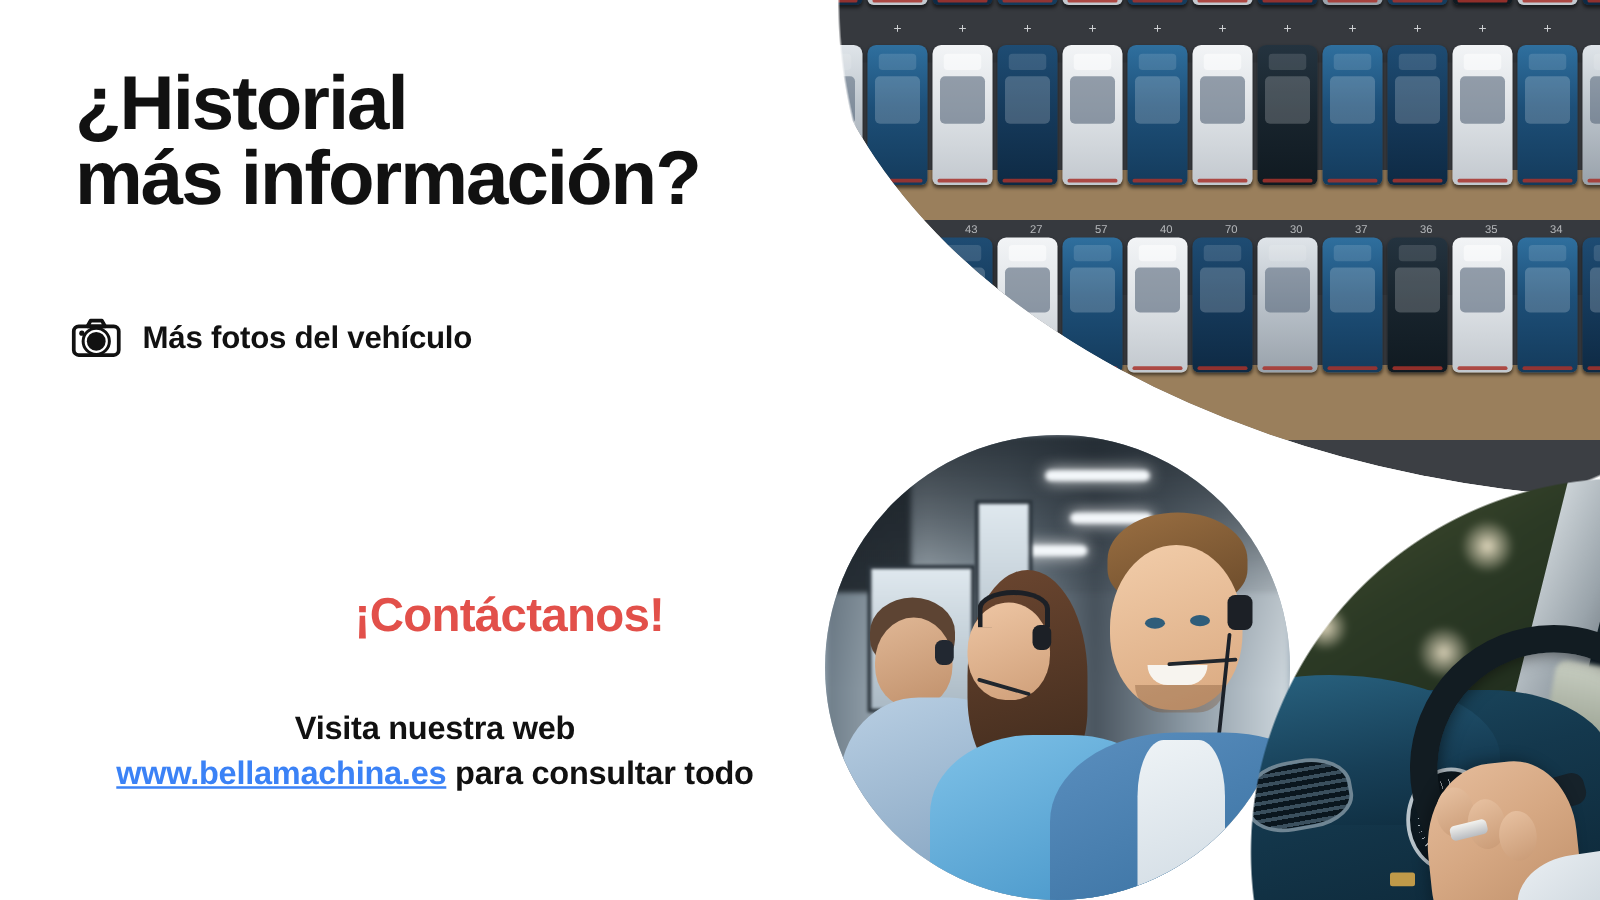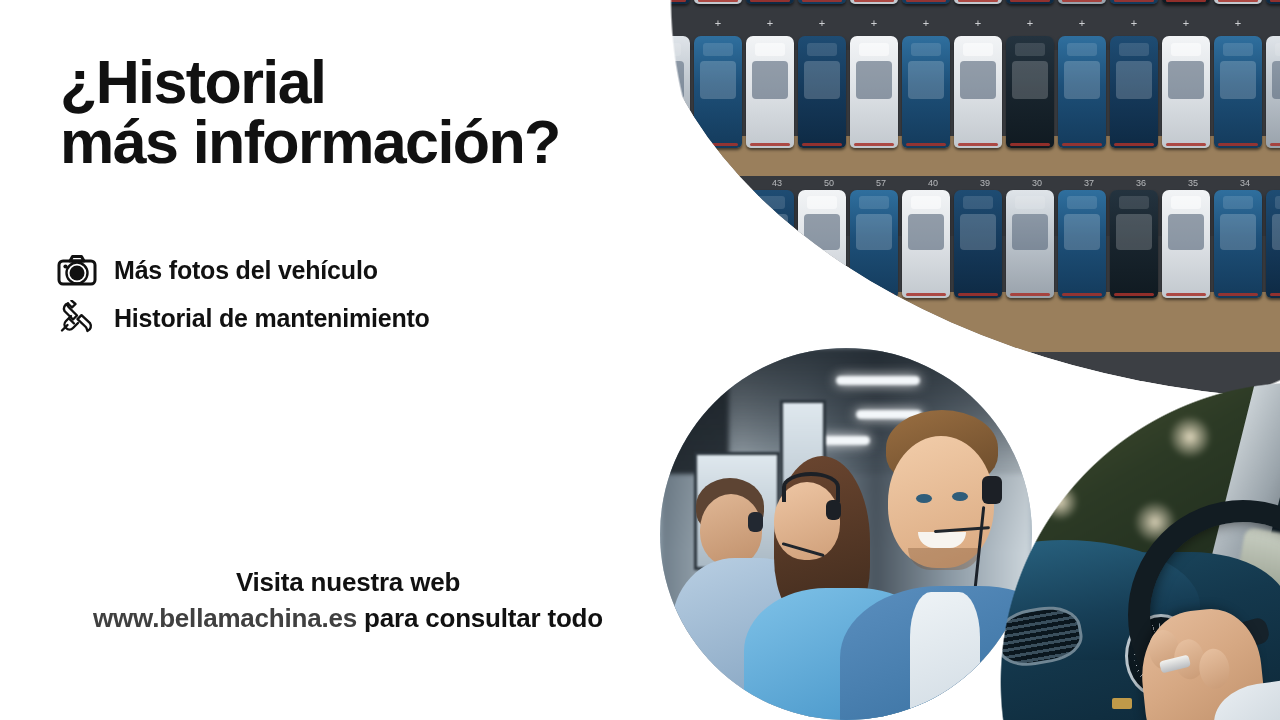--- a/index.html
+++ b/index.html
@@ -232,21 +232,21 @@
     position:absolute; left:60px; top:52px;
     font-size:61px; line-height:0.99;
     font-weight:700;
     letter-spacing:-1.6px;
     color:#111111;
     white-space:pre-line;
   }
 
   .feature-list {
     position:absolute; left:54px; top:250px;
-    display:flex; flex-direction:column; gap:8px;
+    display:flex; flex-direction:row; gap:8px;
   }
   .feature {
     display:flex; align-items:center; gap:14px;
   }
   .feature .ficon {
     width:46px; height:40px;
     display:flex; align-items:center; justify-content:center;
     flex:0 0 46px;
   }
   .feature .flabel {
@@ -264,21 +264,21 @@
   }
 
   .web-block {
     position:absolute; left:0; top:565px; width:656px;
     text-align:center;
     font-size:26px; font-weight:700;
     color:#111111;
     line-height:1.38;
     letter-spacing:-0.2px;
   }
-  .web-block .url { color:#404040; }
+  .web-block .url { color:#3b82f6;text-decoration:underline; }
   .web-line { display:block;padding-left:40px; }
 </style>
 </head>
 <body>
 
 <div class="canvas">
 
   <div class="photo-carlot">
     <div class="carlot-art">
 
@@ -386,24 +386,24 @@
         <div class="car c-silver" style="height:112px;">
             <i class="taillight"></i>
           </div>
 
       </div>
 
       <div class="marks numbers" style="top:236px;">
         <span>45</span>
           <span>44</span>
           <span>43</span>
-          <span>50</span>
+          <span>27</span>
           <span>57</span>
           <span>40</span>
-        <span>39</span>
+        <span>70</span>
           <span>30</span>
           <span>37</span>
           <span>36</span>
           <span>35</span>
           <span>34</span>
           <span>33</span>
       </div>
 
       <div class="dirt" style="top:352px; height:60px;"></div>
 
@@ -541,38 +541,24 @@
           <path d="M13 7 L15.5 2.5 L24.5 2.5 L27 7 Z" fill="none" stroke="#111" stroke-width="3" stroke-linejoin="round"></path>
           <circle cx="20" cy="19" r="7.5" fill="#111"></circle>
           <circle cx="20" cy="19" r="10.5" fill="none" stroke="#111" stroke-width="2.4"></circle>
           <circle cx="8.5" cy="12.5" r="2.1" fill="#111"></circle>
         </svg>
       </span>
       <span class="flabel">Más fotos del vehículo</span>
     </li>
 
 
-    <li class="feature">
-      <span class="ficon">
-        <svg width="40" height="36" viewBox="0 0 40 36" aria-hidden="true">
-          <g fill="none" stroke="#111" stroke-width="2.4" stroke-linejoin="round" stroke-linecap="round">
-            <path d="M11 3.5 C7.5 4.5 6 8 7.5 11 L16 19.5 L20 15.5 L11.5 7 C10.5 6 10.6 4.6 11 3.5 Z"></path>
-            <path d="M11 3.5 L15 7.5 L18.5 4 L14.5 0.6"></path>
-            <path d="M30.5 31 C33.8 29.6 34.8 26 33 23.2 L24.5 15.2 L20.5 19.2 L28.8 27 C29.8 28 29.9 29.6 30.5 31 Z"></path>
-            <path d="M14 16 L9 21 C7 23 7 26 9 28 C11 30 14 30 16 28 L21 23"></path>
-            <path d="M12.5 19 L17 23.5"></path>
-            <path d="M5 30.5 L10.5 25"></path>
-          </g>
-        </svg>
-      </span>
-      <span class="flabel">Historial de mantenimiento</span>
-    </li>
 
 
   </ul>
 
+  <div class="contact-cta">¡Contáctanos!</div>
 
   <div class="web-block">
     <span class="web-line">Visita nuestra web</span>
     <span class="web-line"><span class="url">www.bellamachina.es</span><span> para consultar todo</span></span>
   </div>
 
 </div>
 
 </body></html>

